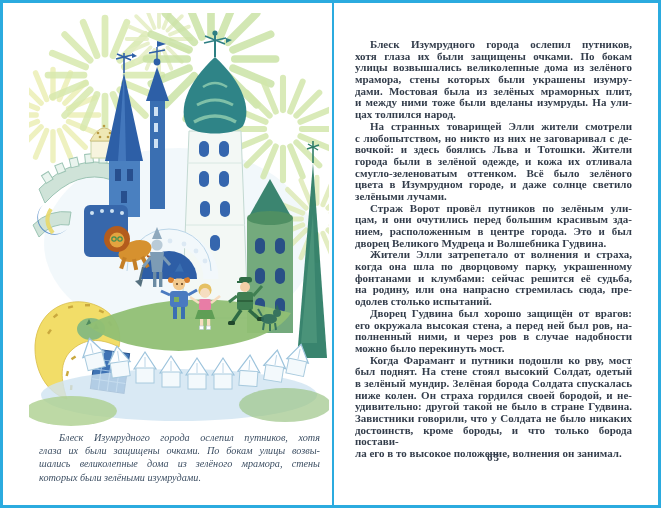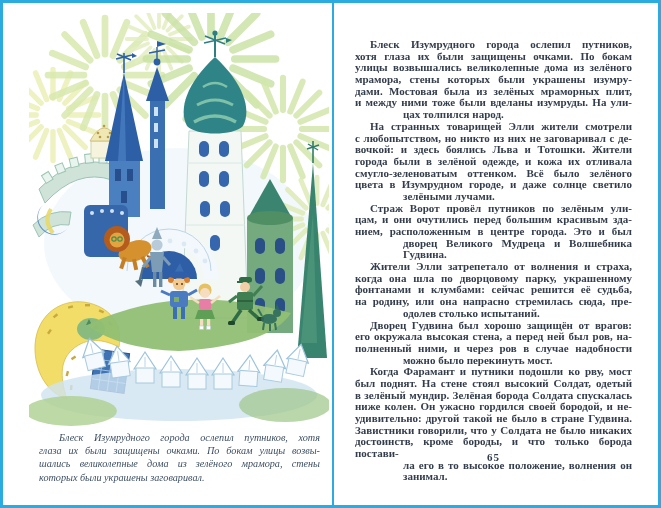--- a/index.html
+++ b/index.html
@@ -16,21 +16,21 @@
     color:#3d4f63;
   }
   .caption .line{text-align:justify;text-align-last:justify;}
   .caption .line.line-last{text-align-last:left;}
   .caption .line:first-child{text-indent:20px;}
   .textblock{
     position:absolute;left:352px;top:36px;width:277px;
     font-size:11px;line-height:11.68px;font-weight:bold;color:#333d4b;
   }
   .para .line{text-align:justify;text-align-last:justify;}
-  .para .line.line-last{text-align-last:left;margin-left:48px;}
+  .para .line.line-last{text-align-last:left;}
   .para .line:first-child{text-indent:15px;}
   .pagenum{
     position:absolute;left:352px;top:448px;width:277px;text-align:center;
     font-size:11px;font-weight:bold;color:#333d4b;letter-spacing:1px;
   }
   
   .b1{color:#d8e9ae}.b2{color:#cbe3a6}.b3{color:#d3e7ac}
   .b4{color:#ecefb6}.b5{color:#dfeab8}.b6{color:#e4eec2}
 </style>
 </head>
@@ -324,21 +324,21 @@
       </g>
 
       <ellipse cx="42" cy="398" rx="46" ry="15" fill="#accf8e" opacity="0.8"></ellipse>
       <ellipse cx="256" cy="392" rx="46" ry="17" fill="#9cc487" opacity="0.7"></ellipse>
     </svg>
 
     <div class="caption">
         <div class="line">Блеск Изумрудного города ослепил путников, хотя</div>
         <div class="line">глаза их были защищены очками. По бокам улицы возвы-</div>
         <div class="line">шались великолепные дома из зелёного мрамора, стены</div>
-        <div class="line line-last">которых были украшены заговаривал.</div>
+        <div class="line line-last">которых были зелёными изумрудами.</div>
       </div>
   </div>
 
   <div class="divider"></div>
 
   <div>
     <div class="textblock">
       <div class="para">
           <div class="line">Блеск Изумрудного города ослепил путников,</div>
           <div class="line">хотя глаза их были защищены очками. По бокам</div>
@@ -373,21 +373,21 @@
       <div class="para">
           <div class="line">Дворец Гудвина был хорошо защищён от врагов:</div>
           <div class="line">его окружала высокая стена, а перед ней был ров, на-</div>
           <div class="line">полненный ними, и через ров в случае надобности</div>
           <div class="line line-last">можно было перекинуть мост.</div>
         </div>
       <div class="para">
           <div class="line">Когда Фарамант и путники подошли ко рву, мост</div>
           <div class="line">был поднят. На стене стоял высокий Солдат, одетый</div>
           <div class="line">в зелёный мундир. Зелёная борода Солдата спускалась</div>
-          <div class="line">ниже колен. Он ужасно гордился своей бородой, и не-</div>
+          <div class="line">ниже колен. Он страха гордился своей бородой, и не-</div>
           <div class="line">удивительно: другой такой не было в стране Гудвина.</div>
           <div class="line">Завистники говорили, что у Солдата не было никаких</div>
           <div class="line">достоинств, кроме бороды, и что только борода постави-</div>
           <div class="line line-last">ла его в то высокое положение, волнения он занимал.</div>
         </div>
     </div>
     <div class="pagenum">65</div>
   </div>
 
 </div>

